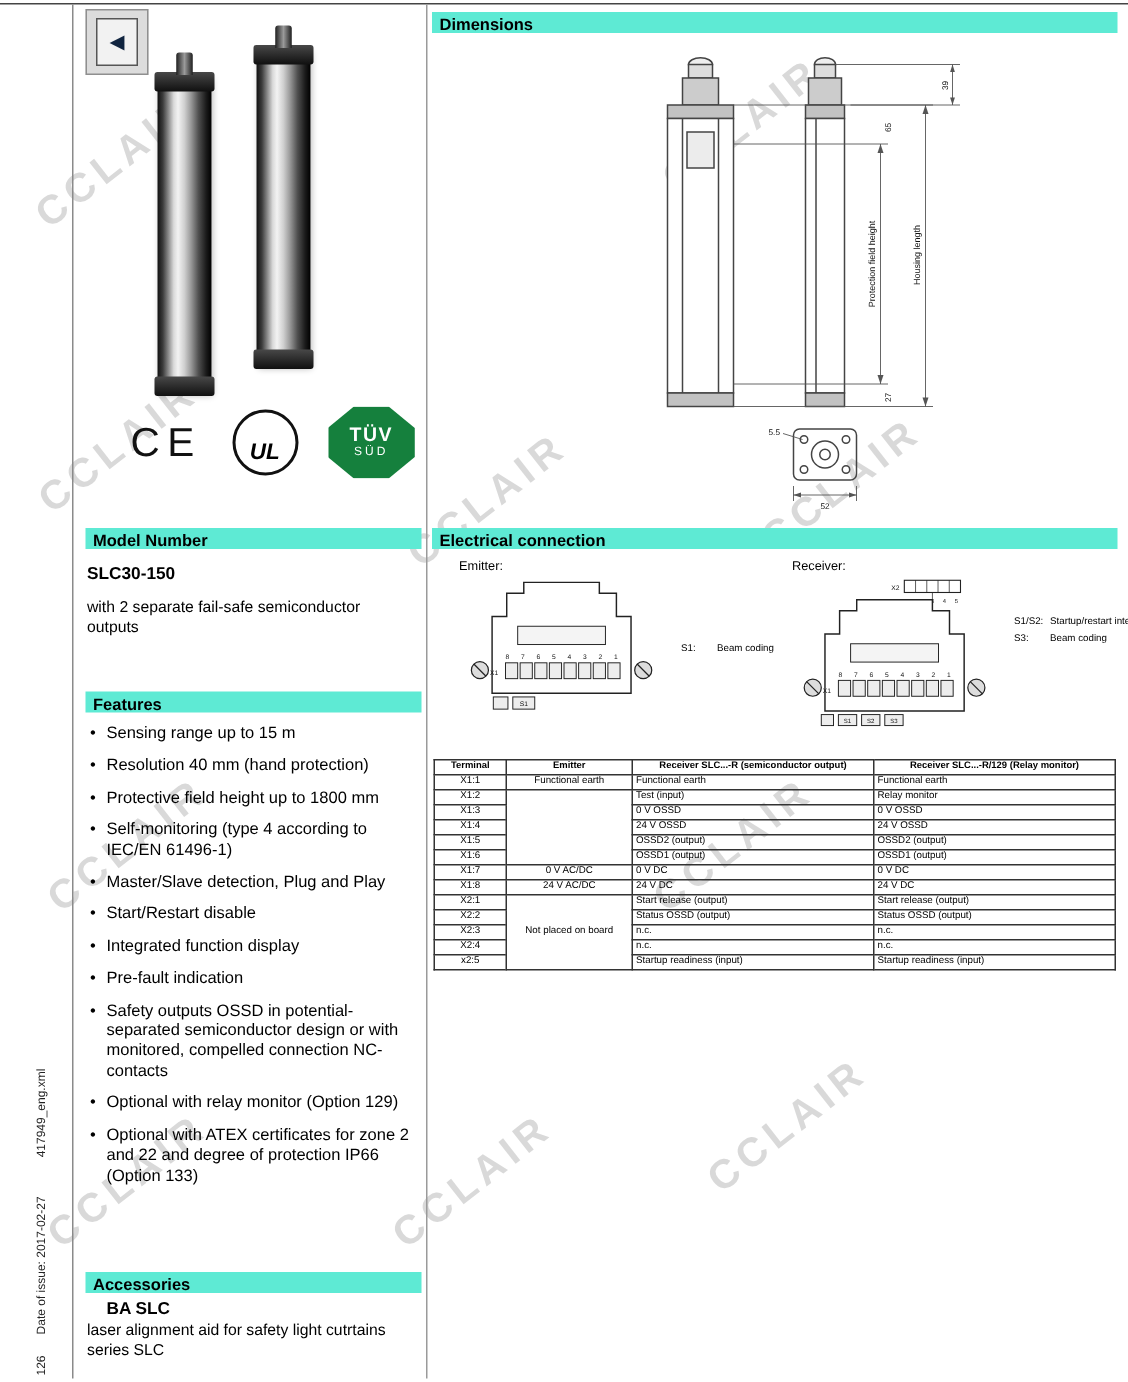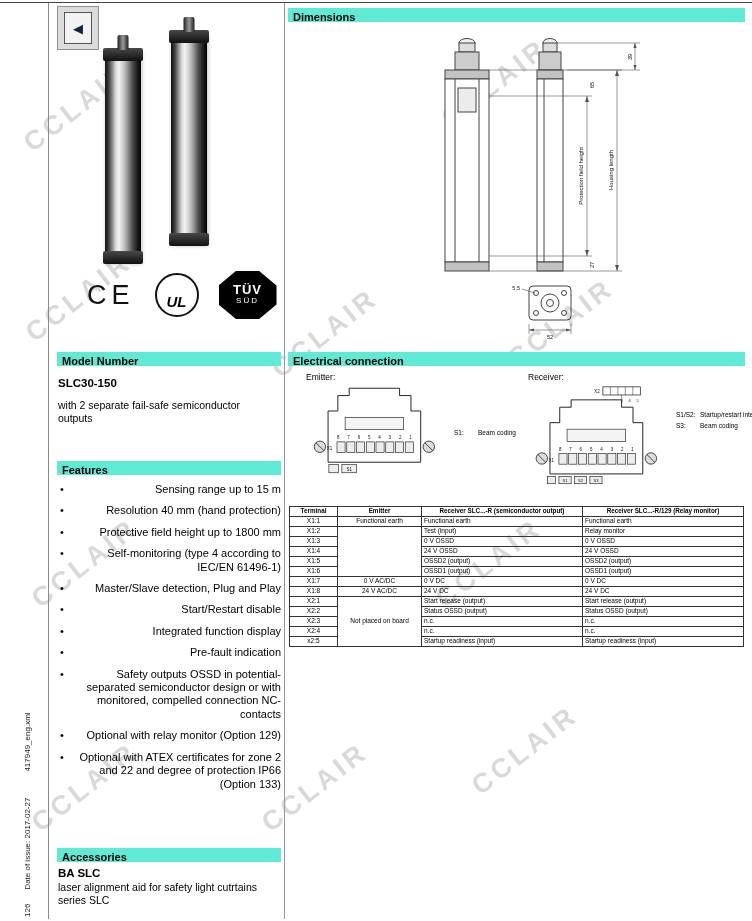--- a/index.html
+++ b/index.html
@@ -58,35 +58,35 @@
   .cap.top{top:-2px;} .cap.bottom{bottom:-2px;}
   .stub{position:absolute;top:-15px;left:50%;transform:translateX(-50%);width:11px;height:15px;
     border-radius:2px 2px 0 0;background:linear-gradient(90deg,#1f1f1f,#9a9a9a,#1f1f1f);}
 
   .certs{position:absolute;left:0;top:268px;width:224px;height:54px;
     display:flex;align-items:center;gap:20px;padding-left:30px;box-sizing:border-box;}
   .ce{font-size:27px;letter-spacing:5px;color:#111;}
   .ul{width:40px;height:40px;border:2.5px solid #111;border-radius:50%;
     display:flex;align-items:center;justify-content:center;}
   .ul i{font-style:italic;font-weight:bold;font-size:15px;margin-top:13px;}
-  .tuv{width:58px;height:48px;background:#000000;color:#fff;
+  .tuv{width:58px;height:48px;background:#15803d;color:#fff;
     display:flex;flex-direction:column;align-items:center;justify-content:center;
     clip-path:polygon(30% 0,70% 0,100% 30%,100% 70%,70% 100%,30% 100%,0 70%,0 30%);}
   .tuv b{font-size:13px;letter-spacing:1px;line-height:1;}
   .tuv small{font-size:8px;letter-spacing:2px;line-height:1.3;}
 
   .mh{top:352px;left:0;width:224px;box-sizing:border-box;}
   .model{position:absolute;top:377px;left:1px;font-weight:bold;font-size:11.5px;}
   .desc{position:absolute;top:399px;left:1px;width:210px;font-size:10.5px;line-height:1.25;margin:0;}
   .fh{top:461px;left:0;width:224px;box-sizing:border-box;}
-  .features{position:absolute;top:483px;left:0;width:224px;margin:0;padding:0;list-style:none;text-align:right;}
+  .features{position:absolute;top:483px;left:0;width:224px;margin:0;padding:0;list-style:none;}
   .feature{position:relative;padding-left:14px;font-size:11px;line-height:1.22;margin-bottom:8px;}
   .feature::before{content:"•";position:absolute;left:3px;}
   .ah{top:848px;left:0;width:224px;box-sizing:border-box;}
-  .acc-name{position:absolute;top:867px;left:1px;font-weight:bold;font-size:11.5px;}
+  .acc-name{position:absolute;top:867px;left:14px;font-weight:bold;font-size:11.5px;}
   .acc-desc{position:absolute;top:881px;left:1px;width:205px;font-size:10.5px;line-height:1.25;margin:0;}
 
   
   .col-right{position:absolute;left:288px;top:0;width:460px;height:921px;}
   .dim-h{top:8px;left:0;width:457px;box-sizing:border-box;}
   .dim-svg{position:absolute;top:28px;left:0;}
   .elec-h{top:352px;left:0;width:457px;box-sizing:border-box;}
 
   .connectors{position:absolute;top:372px;left:18px;width:455px;display:flex;gap:8px;}
   .conn-block{display:flex;flex-direction:column;}

